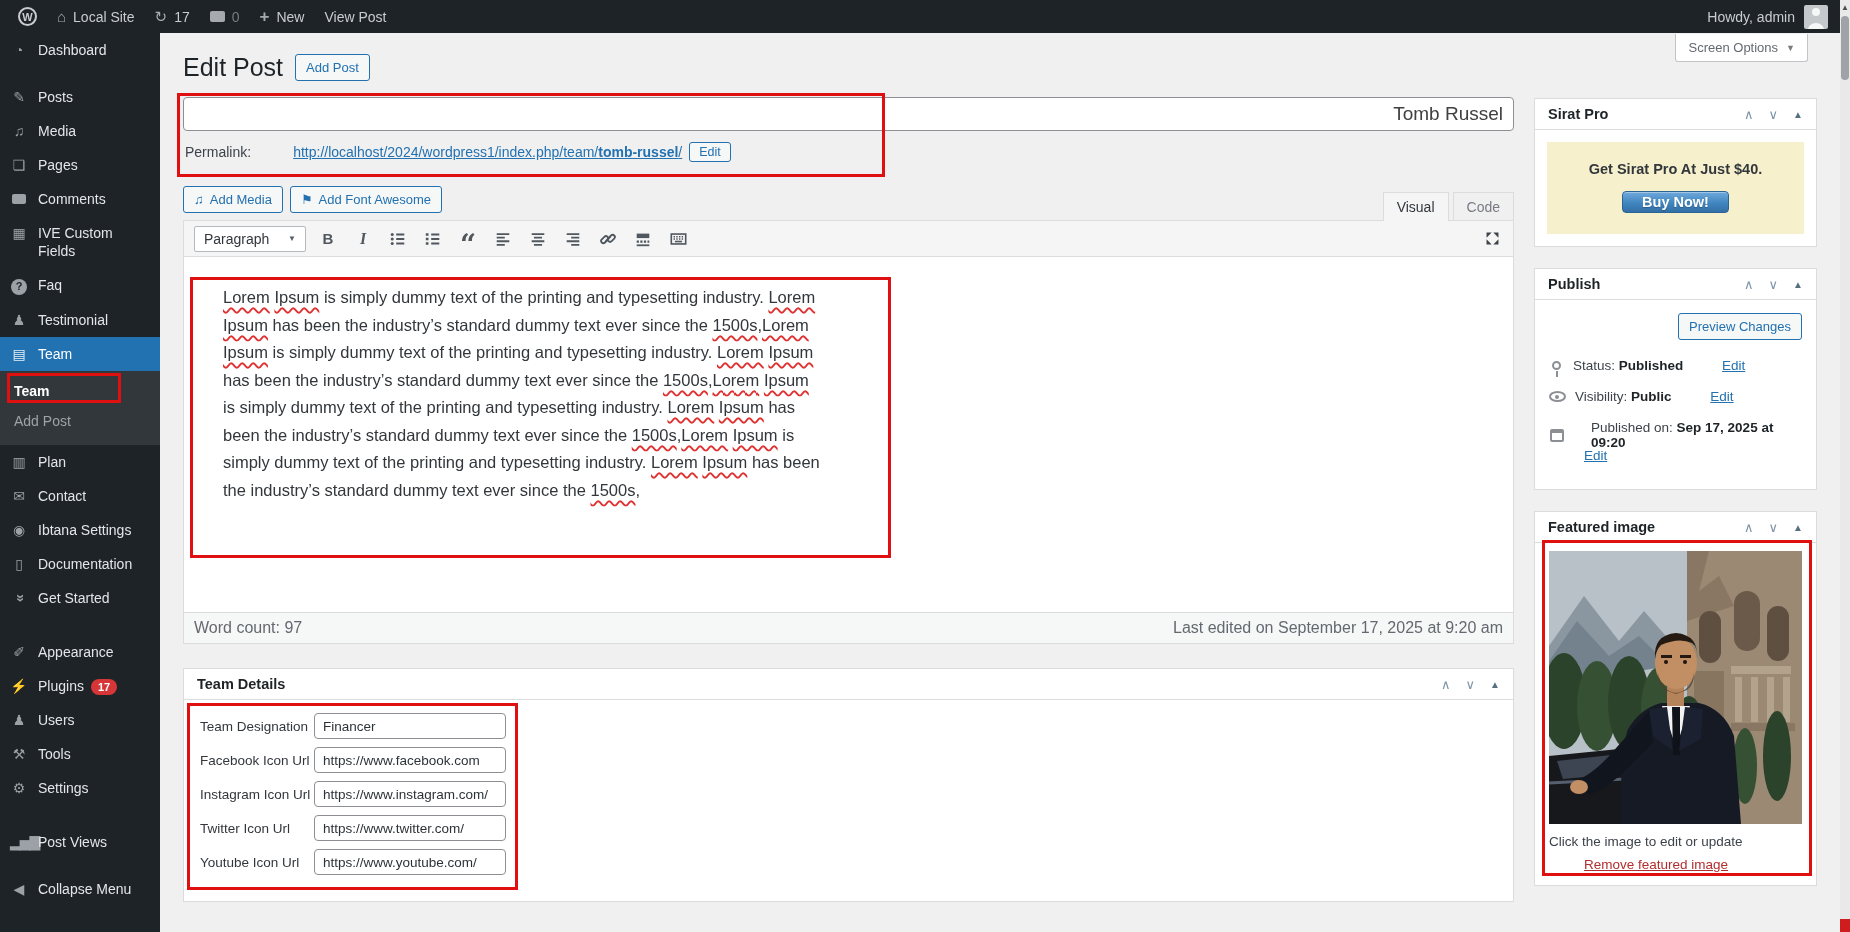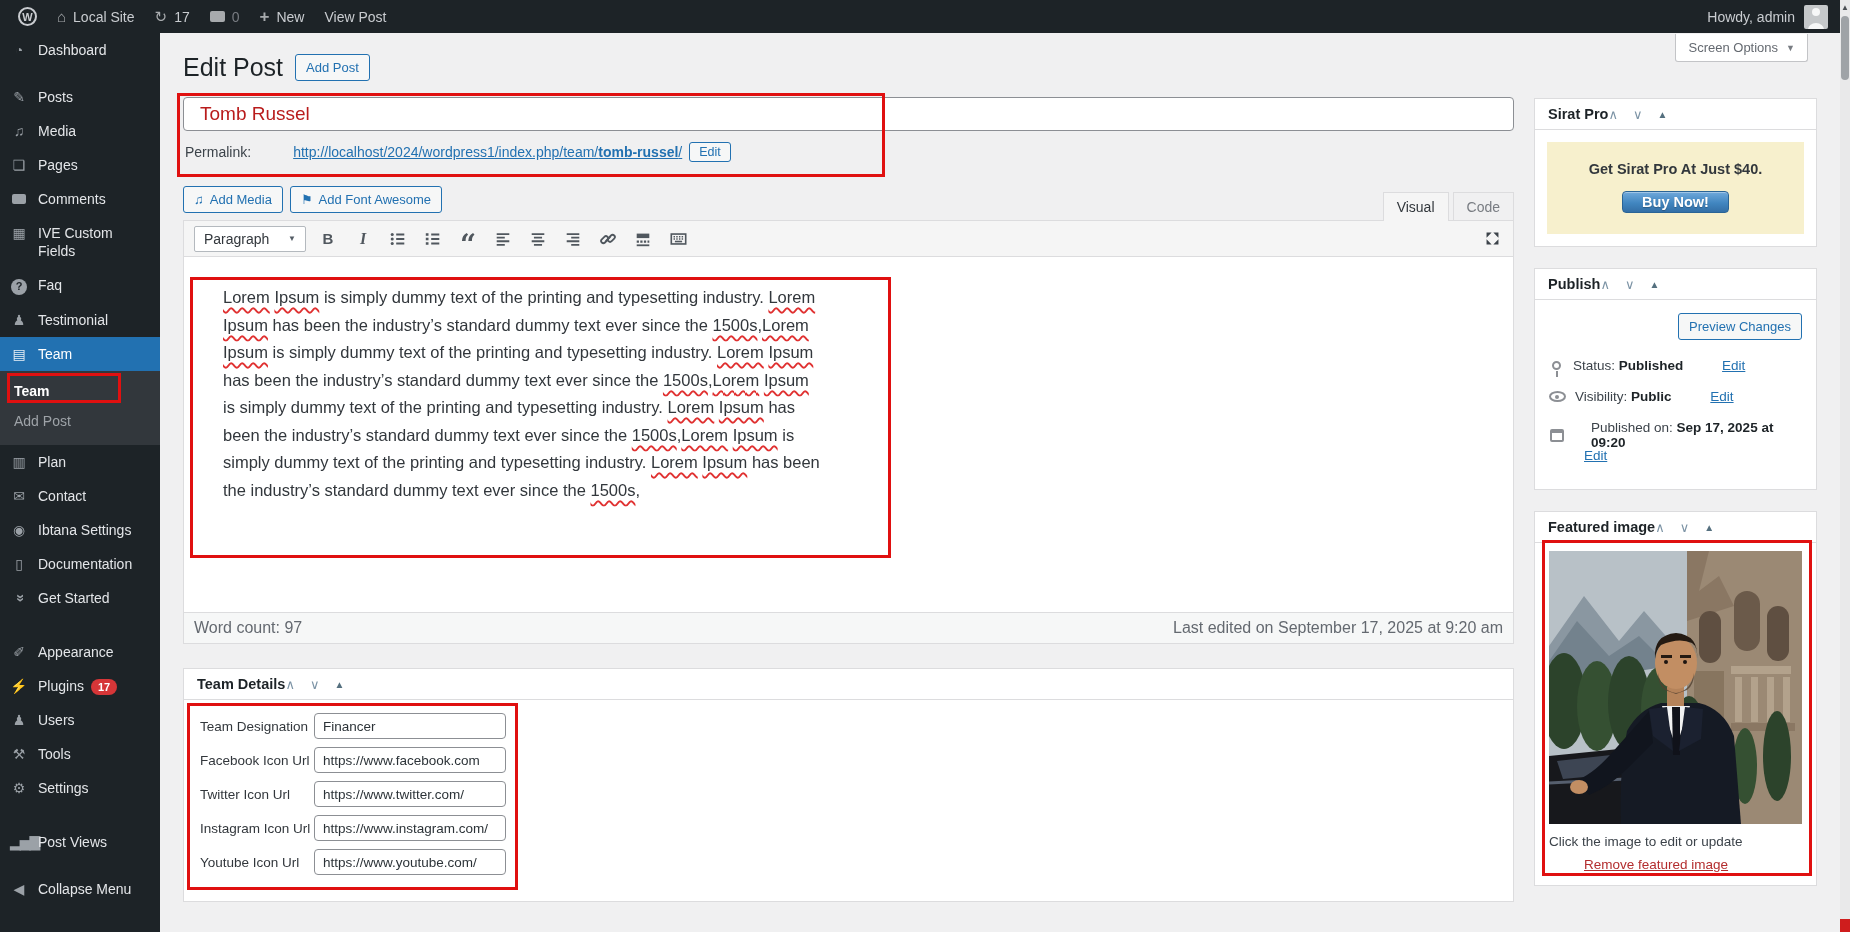--- a/index.html
+++ b/index.html
@@ -62,22 +62,22 @@
 
   .heading-row{display:flex;align-items:center;gap:12px;}
   h1.page-title{font-size:25px;font-weight:500;color:#1d2327;}
   .btn-secondary{display:inline-flex;align-items:center;gap:6px;background:#f6f7f7;border:1px solid #2271b1;color:#2271b1;
     border-radius:3px;font-size:13px;padding:5px 10px;cursor:pointer;font-family:inherit;}
   .btn-secondary.small{font-size:12.5px;padding:2px 9px;}
   .btn-primary{background:#2271b1;border:1px solid #2271b1;color:#fff;border-radius:3px;font-size:14px;
     padding:7px 17px;cursor:pointer;font-family:inherit;}
 
   .title-wrap{position:relative;margin-top:15px;}
-  #post-title{width:100%;height:34px;border:1px solid #8c8f94;border-radius:4px;padding:0 16px;
-    font-size:19px;color:#b91c1c;font-family:inherit;background:#fff;}
+  #post-title{width:100%;height:34px;border:1px solid #8c8f94;border-radius:4px;padding:0 10px;
+    font-size:19px;color:#404040;font-family:inherit;background:#fff;text-align:right;}
   .permalink-row{margin-top:11px;font-size:14px;color:#3c434a;display:flex;align-items:center;gap:7px;padding-left:2px;}
   .permalink-row a{color:#2271b1;text-decoration:underline;}
 
   .editor-wrap{margin-top:24px;}
   .editor-top{display:flex;justify-content:space-between;align-items:flex-end;}
   .media-btns{display:flex;gap:7px;padding-bottom:7px;}
   .tabs{display:flex;gap:4px;}
   .tab{padding:6px 13px;font-size:14px;border:1px solid #dcdcde;border-bottom:none;position:relative;top:1px;cursor:pointer;}
   .tab.active{background:#f5f5f5;color:#32373c;z-index:3;}
   .tab.inactive{background:#f0f0f1;color:#787c82;}
@@ -95,21 +95,21 @@
   .fullscreen{position:absolute;right:12px;top:9px;cursor:pointer;}
   .mce-content{position:relative;height:355px;}
   .editor-text{position:absolute;left:39px;top:27px;width:601px;font-size:16.5px;line-height:27.5px;color:#32373c;outline:none;}
   .sq{text-decoration-line:underline;text-decoration-style:wavy;text-decoration-color:#e03131;
       text-decoration-thickness:1.5px;text-underline-offset:4px;}
   .status-bar{display:flex;justify-content:space-between;background:#f6f7f7;border-top:1px solid #dcdcde;
     padding:6px 10px;font-size:16px;color:#646970;}
 
   
   .metabox{margin-top:24px;background:#fff;border:1px solid #dcdcde;position:relative;}
-  .panel-h{display:flex;align-items:center;padding:7px 13px;border-bottom:1px solid #dcdcde;
+  .panel-h{display:flex;justify-content:space-between;align-items:center;padding:7px 13px;border-bottom:1px solid #dcdcde;
     font-size:14.5px;font-weight:600;color:#1d2327;}
   .panel-ctl{display:flex;align-items:center;gap:15px;font-weight:normal;}
   .ord{color:#7c93a5;font-size:13px;cursor:pointer;}
   .tgl{color:#55707f;font-size:10px;cursor:pointer;}
   .metabox-body{padding:13px 16px 18px;}
   .field-row{display:flex;align-items:center;margin-bottom:8px;}
   .field-row label{width:114px;font-size:13.5px;color:#32373c;flex:none;}
   .field-row input{width:192px;height:26px;border:1px solid #8c8f94;border-radius:4px;padding:0 8px;
     font-size:13.5px;color:#2c3338;font-family:inherit;background:#fff;}
 
@@ -413,26 +413,26 @@
         <div class="metabox-body">
           <div class="field-row">
             <label>Team Designation</label>
             <input value="Financer" style="">
           </div>
           <div class="field-row">
             <label>Facebook Icon Url</label>
             <input value="https://www.facebook.com" style="">
           </div>
           <div class="field-row">
+            <label>Instagram Icon Url</label>
+            <input value="https://www.instagram.com/" style="">
+          </div>
+          <div class="field-row">
             <label>Twitter Icon Url</label>
             <input value="https://www.twitter.com/" style="">
-          </div>
-          <div class="field-row">
-            <label>Instagram Icon Url</label>
-            <input value="https://www.instagram.com/" style="">
           </div>
           <div class="field-row">
             <label>Youtube Icon Url</label>
             <input value="https://www.youtube.com/" style="">
           </div>
         </div>
         <div class="annotation" style="left:3px;top:34px;width:331px;height:187px;"></div>
       </div>
     </div>
 

